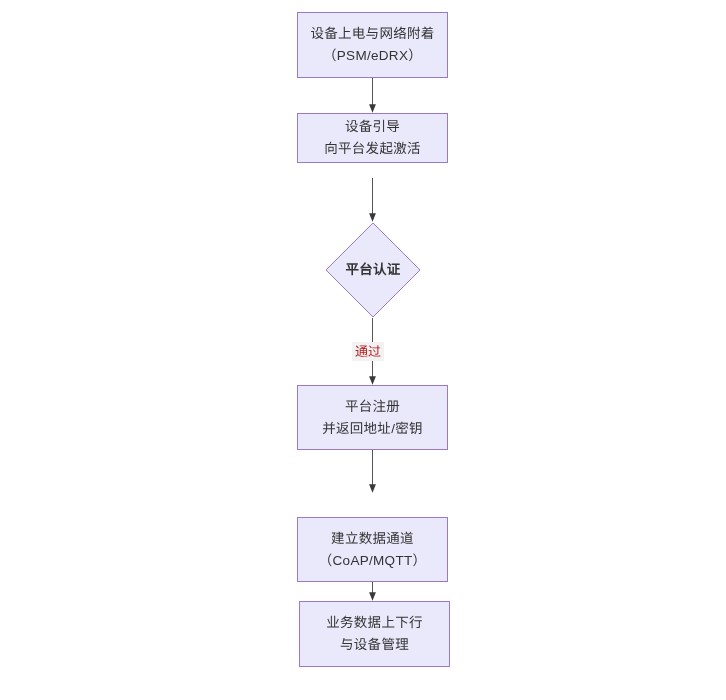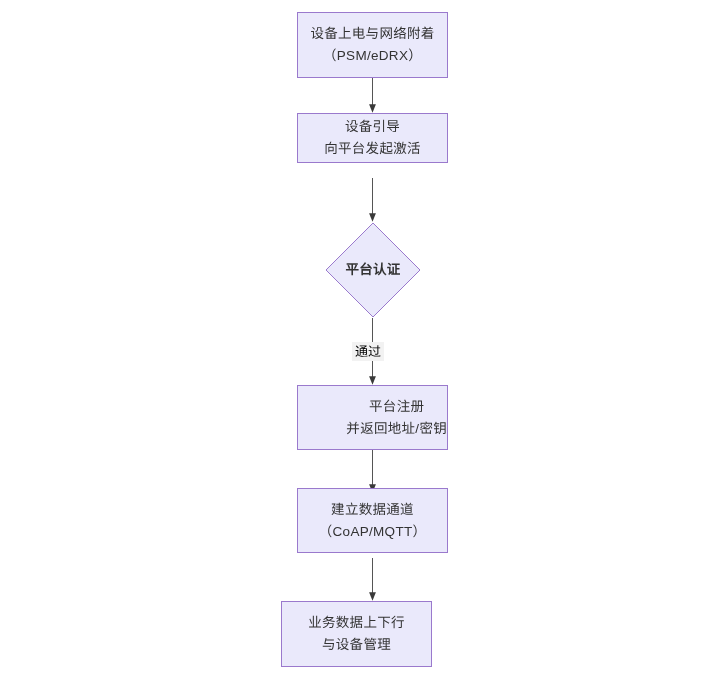--- a/index.html
+++ b/index.html
@@ -72,21 +72,21 @@
   }
   .node-decision .node-label {
     position: relative;
     z-index: 2;
   }
 
   
   .edge-label {
     position: absolute;
     background: #f2f2f2;
-    color: #000000;
+    color: #b91c1c;
     font-size: 13px;
     line-height: 17px;
     padding: 1px 3px;
     white-space: nowrap;
     user-select: none;
   }
 </style>
 </head>
 <body>
 
@@ -122,28 +122,28 @@
 
   <div class="node node-decision" style="left:325px; top:222px; width:96px; height:96px;">
     <svg class="diamond-shape" viewBox="0 0 96 96" width="96" height="96" xmlns="http://www.w3.org/2000/svg">
       <polygon points="48,1 95,48 48,95 1,48" fill="#eae9fb" stroke="#9a79cd" stroke-width="1"></polygon>
     </svg>
     <span class="node-label">平台认证</span>
   </div>
 
   <div class="edge-label" style="left:352px; top:342px;">通过</div>
 
-  <div class="node node-process" style="left:297px; top:385px; width:151px; height:65px;justify-content:flex-end;">
+  <div class="node node-process" style="left:297px; top:385px; width:151px; height:65px;">
     <span class="node-label">平台注册
 并返回地址/密钥</span>
   </div>
 
-  <div class="node node-process" style="left:297px; top:488px; width:151px; height:65px;">
+  <div class="node node-process" style="left:297px; top:517px; width:151px; height:65px;">
     <span class="node-label">建立数据通道
 （CoAP/MQTT）</span>
   </div>
 
-  <div class="node node-process" style="left:281px; top:601px; width:151px; height:66px;">
+  <div class="node node-process" style="left:299px; top:601px; width:151px; height:66px;">
     <span class="node-label">业务数据上下行
 与设备管理</span>
   </div>
 
 </div>
 
 </body></html>

